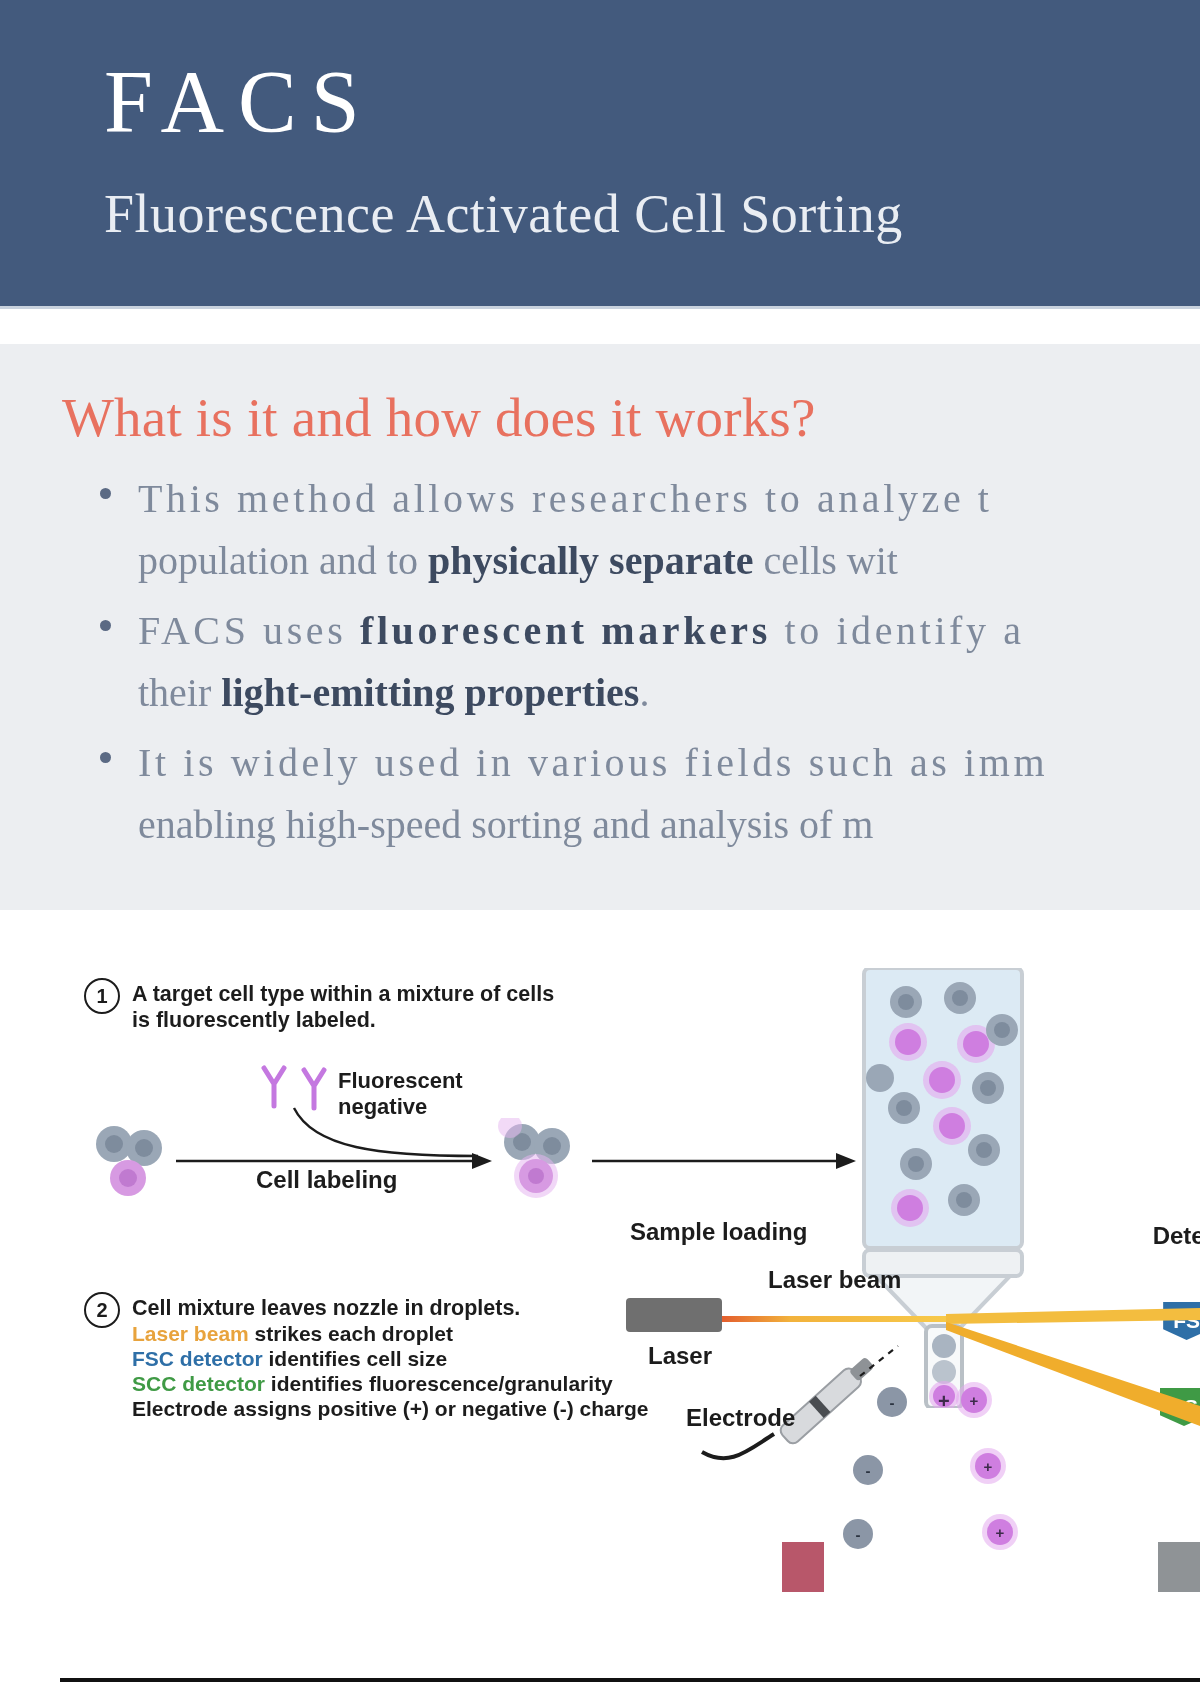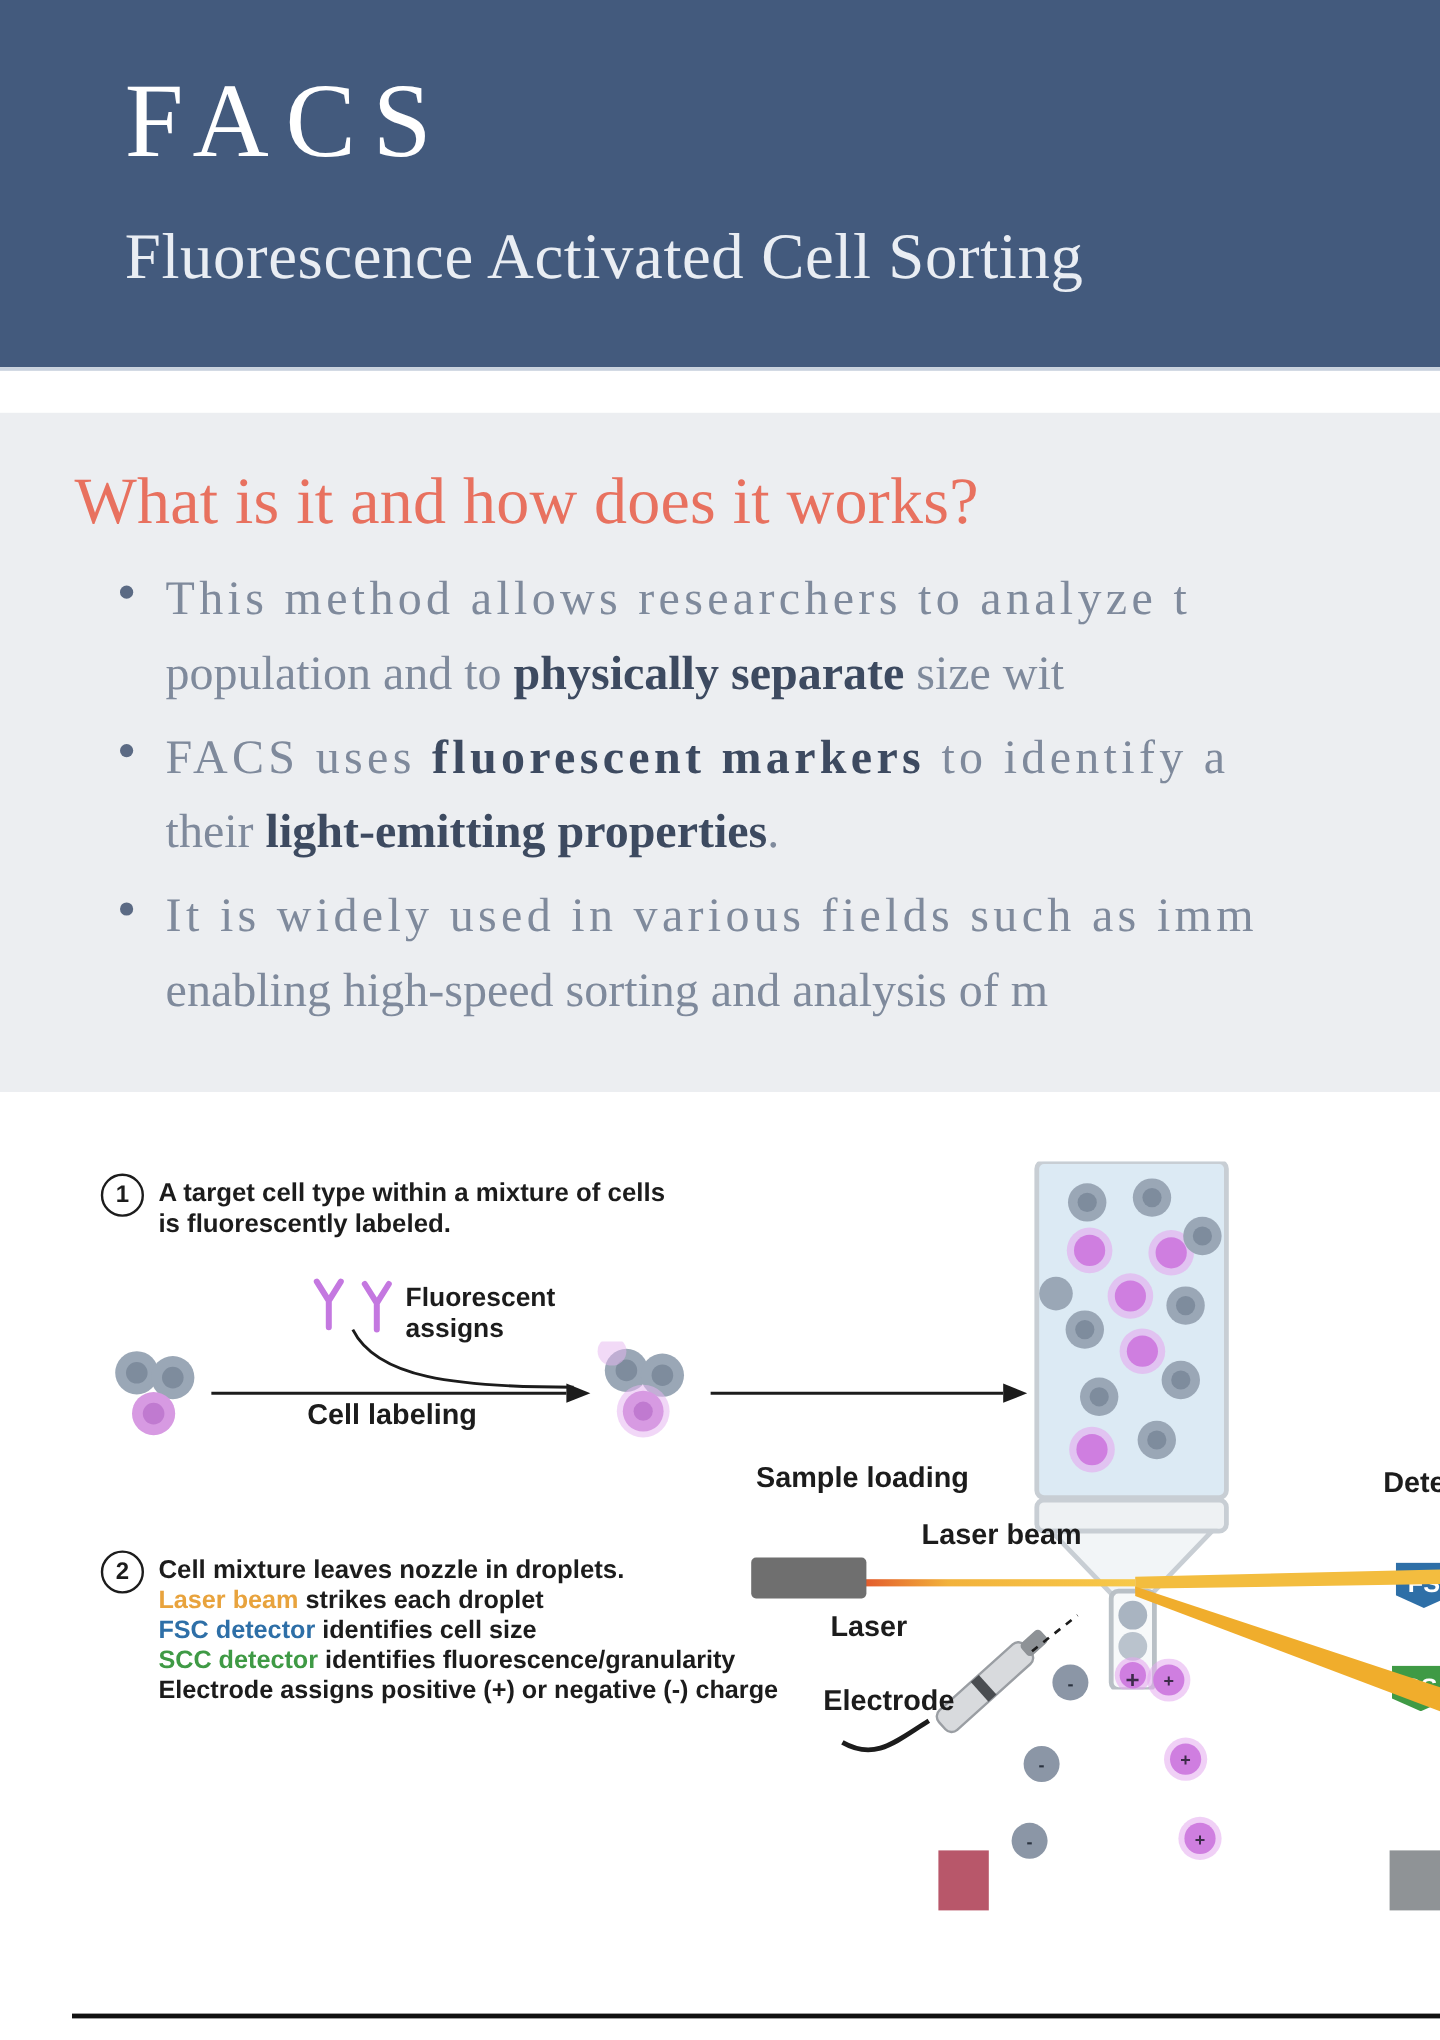--- a/index.html
+++ b/index.html
@@ -126,21 +126,21 @@
   <div class="header-rule"></div>
 
   <div class="panel">
     <div class="panel-heading">What is it and how does it works?</div>
 
     <div class="bullets">
 
       <div class="bullet">
         <span class="dot"></span>
         <span class="l1">This method allows researchers to analyze t</span>
-        <span class="l2"><span>population and to </span><b>physically separate</b><span> size wit</span></span>
+        <span class="l2"><span>population and to </span><b>physically separate</b><span> cells wit</span></span>
       </div>
 
       <div class="bullet">
         <span class="dot"></span>
         <span class="l1"><span>FACS uses </span><b>fluorescent markers</b><span> to identify a</span></span>
         <span class="l2"><span>their </span><b>light-emitting properties</b><span>.</span></span>
       </div>
 
       <div class="bullet">
         <span class="dot"></span>
@@ -157,21 +157,21 @@
     <div class="dtext" style="left:132px; top:72px;">A target cell type within a mixture of cells</div>
     <div class="dtext" style="left:132px; top:98px;">is fluorescently labeled.</div>
 
     <svg style="position:absolute; left:258px; top:152px;" width="80" height="52" viewBox="0 0 80 52">
       <g stroke="#c478e0" stroke-width="5" fill="none" stroke-linecap="round">
         <path d="M6 6 L16 22 M26 6 L16 22 M16 22 L16 44"></path>
         <path d="M46 8 L56 24 M66 8 L56 24 M56 24 L56 46"></path>
       </g>
     </svg>
     <div class="dlabel small" style="left:338px; top:158px;">Fluorescent</div>
-    <div class="dlabel small" style="left:338px; top:184px;">assigns</div>
+    <div class="dlabel small" style="left:338px; top:184px;">negative</div>
 
     <svg style="position:absolute; left:88px; top:212px;" width="90" height="80" viewBox="0 0 90 80">
       <circle cx="26" cy="22" r="18" fill="#9aa7b6"></circle>
         <circle cx="26" cy="22" r="9" fill="#7e8c9d"></circle>
       <circle cx="56" cy="26" r="18" fill="#9aa7b6"></circle>
         <circle cx="56" cy="26" r="9" fill="#7e8c9d"></circle>
       <circle cx="40" cy="56" r="18" fill="#d79ae2"></circle>
         <circle cx="40" cy="56" r="9" fill="#c07ad0"></circle>
     </svg>
 
@@ -257,21 +257,21 @@
             <stop offset="1" stop-color="#f7c94a"></stop>
         </linearGradient>
       </defs>
       <rect x="86" y="26" width="240" height="6" fill="url(#lg)"></rect>
       <polygon points="326,24 580,18 580,30 326,34" fill="#f3bd3f"></polygon>
       <polygon points="326,32 580,116 580,136 326,40" fill="#f0ad2c"></polygon>
     </svg>
 
     <div style="position:absolute; left:626px; top:388px; width:96px; height:34px; background:#6f6f6f; border-radius:4px;"></div>
     <div class="dlabel" style="left:768px; top:356px;">Laser beam</div>
-    <div class="dlabel" style="left:648px; top:432px;margin-left:44px;">Laser</div>
+    <div class="dlabel" style="left:648px; top:432px;">Laser</div>
 
     <svg style="position:absolute; left:700px; top:432px;" width="250" height="130" viewBox="0 0 250 130">
       <path d="M2 110 C30 126, 48 108, 74 92" stroke="#1c1c1c" stroke-width="4" fill="none"></path>
       <g transform="rotate(-42 120 66)">
         <rect x="74" y="54" width="96" height="22" rx="7" fill="#d8dadd" stroke="#9a9ea3" stroke-width="2"></rect>
         <rect x="116" y="54" width="9" height="22" fill="#4a4d51"></rect>
         <rect x="166" y="58" width="22" height="14" rx="4" fill="#8e9296"></rect>
       </g>
       <path d="M160 34 L198 4" stroke="#1c1c1c" stroke-width="2.2" stroke-dasharray="6 6" fill="none"></path>
     </svg>

